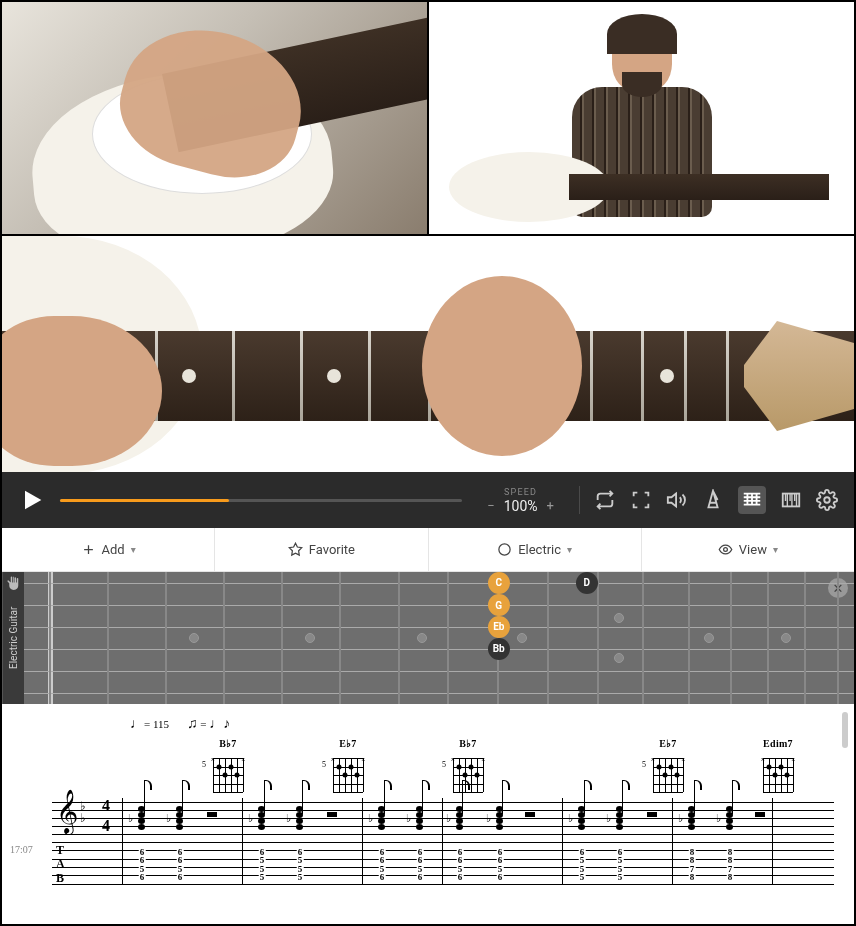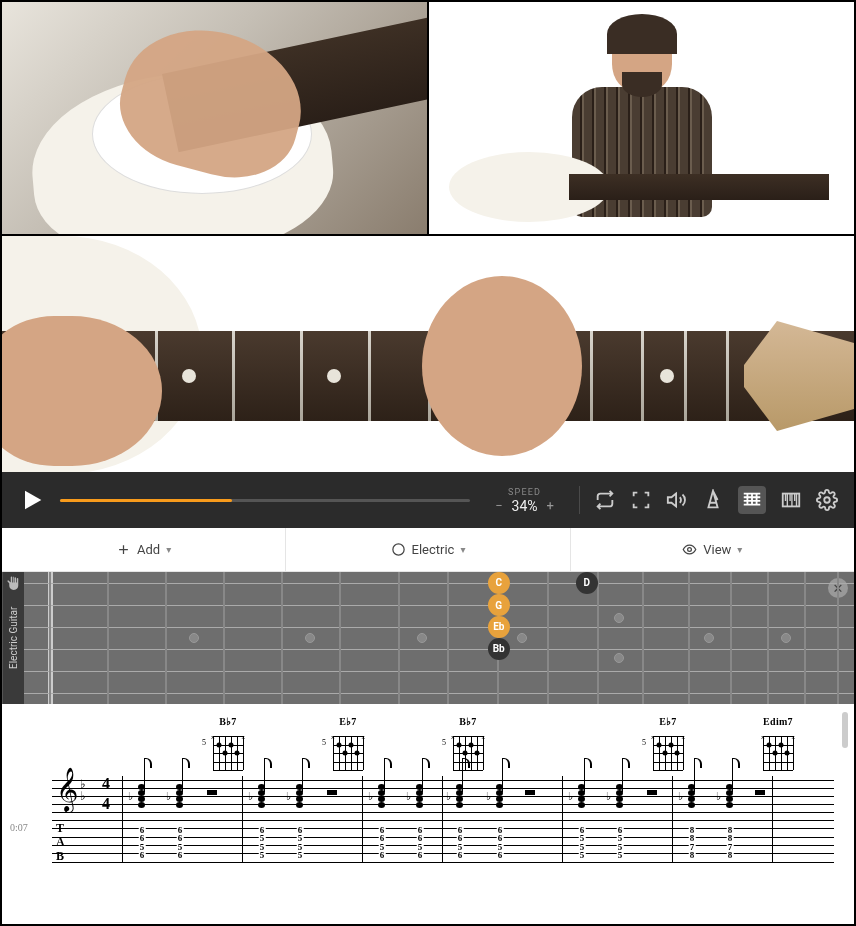--- a/index.html
+++ b/index.html
@@ -175,21 +175,21 @@
   </div>
   <div class="progress-wrap">
     <div class="progress-track">
         <div class="progress-fill" id="prog-fill" style="width: 42%;"></div>
       </div>
   </div>
   <div class="speed-ctrl">
     <div class="speed-label">SPEED</div>
     <div class="speed-row">
       <span class="speed-btn">−</span>
-      <span>34%</span>
+      <span>100%</span>
       <span class="speed-btn">+</span>
     </div>
   </div>
   <div class="divider-v"></div>
   <div class="ctrl-icons">
     <div class="ctrl-icon">
         <svg viewBox="0 0 24 24" fill="none" stroke="currentColor" stroke-width="2">
           <path d="M17 2l3 3-3 3M4 12V8a3 3 0 013-3h13M7 22l-3-3 3-3M20 12v4a3 3 0 01-3 3H4"></path>
         </svg>
       </div>
@@ -228,20 +228,26 @@
   </div>
 </div>
 
 <div class="action-bar">
   <div class="action-item">
     <svg viewBox="0 0 24 24" fill="none" stroke="currentColor" stroke-width="2">
         <path d="M12 5v14M5 12h14"></path>
       </svg>
     <span>Add</span>
     <span class="chev">▾</span>
+  </div>
+  <div class="action-item">
+    <svg viewBox="0 0 24 24" fill="none" stroke="currentColor" stroke-width="2">
+        <path d="M12 2l3 6 7 1-5 5 1 7-6-3-6 3 1-7-5-5 7-1z"></path>
+      </svg>
+    <span>Favorite</span>
   </div>
   <div class="action-item">
     <svg viewBox="0 0 24 24" fill="none" stroke="currentColor" stroke-width="2">
         <circle cx="12" cy="12" r="9"></circle>
       </svg>
     <span>Electric</span>
     <span class="chev">▾</span>
   </div>
   <div class="action-item">
     <svg viewBox="0 0 24 24" fill="none" stroke="currentColor" stroke-width="2">
@@ -297,20 +303,24 @@
       <div class="note gold" style="left: 57.2%; top: 8.3%;">C</div>
       <div class="note gold" style="left: 57.2%; top: 25%;">G</div>
       <div class="note gold" style="left: 57.2%; top: 41.6%;">Eb</div>
       <div class="note dark" style="left: 57.2%; top: 58.3%;">Bb</div>
       <div class="note dark" style="left: 67.8%; top: 8.3%;">D</div>
     </div>
 </div>
 
 <div class="score">
   <div class="scroll-handle"></div>
+  <div class="tempo-row">
+    <span><span class="nn">♩</span><span>= 115</span></span>
+    <span><span class="nn">♫</span> = <span class="nn">♩♪</span></span>
+  </div>
   <div class="chord-row" id="chord-row" style="position: relative; height: 56px;">
       <div class="chord-block" style="position: absolute; left: 80px;">
         <div class="chord-name">B♭7</div>
         <div class="chord-diag">
           <div class="cd-fret-lbl">5</div>
           <div class="cd-grid">
             <div class="cd-vline" style="left:0%"></div>
             <div class="cd-vline" style="left:20%"></div>
             <div class="cd-vline" style="left:40%"></div>
             <div class="cd-vline" style="left:60%"></div>
@@ -425,21 +435,21 @@
             <div class="cd-xo" style="right:-2px">x</div>
             <div class="cd-dot" style="left:20%;top:25%"></div>
             <div class="cd-dot" style="left:40%;top:50%"></div>
             <div class="cd-dot" style="left:60%;top:25%"></div>
             <div class="cd-dot" style="left:80%;top:50%"></div>
           </div>
         </div>
       </div>
     </div>
   <div class="staff-wrap">
-    <div class="time-lbl">0:07</div>
+    <div class="time-lbl">17:07</div>
     <div class="staff-area">
       <div class="staff" id="staff">
         <div class="clef">𝄞</div>
         <div class="keysig">♭<br>♭</div>
         <div class="timesig">
             <div>4</div>
             <div>4</div>
           </div>
       <div class="staff-line" style="top: 4px;"></div>
           <div class="staff-line" style="top: 12px;"></div>

